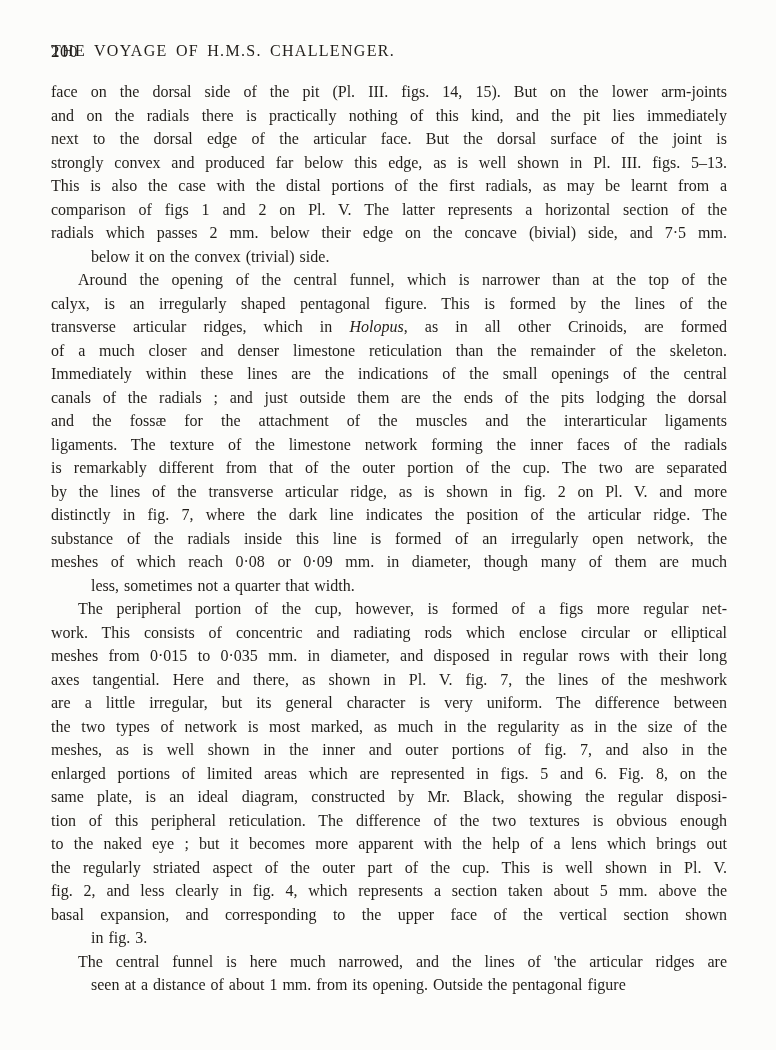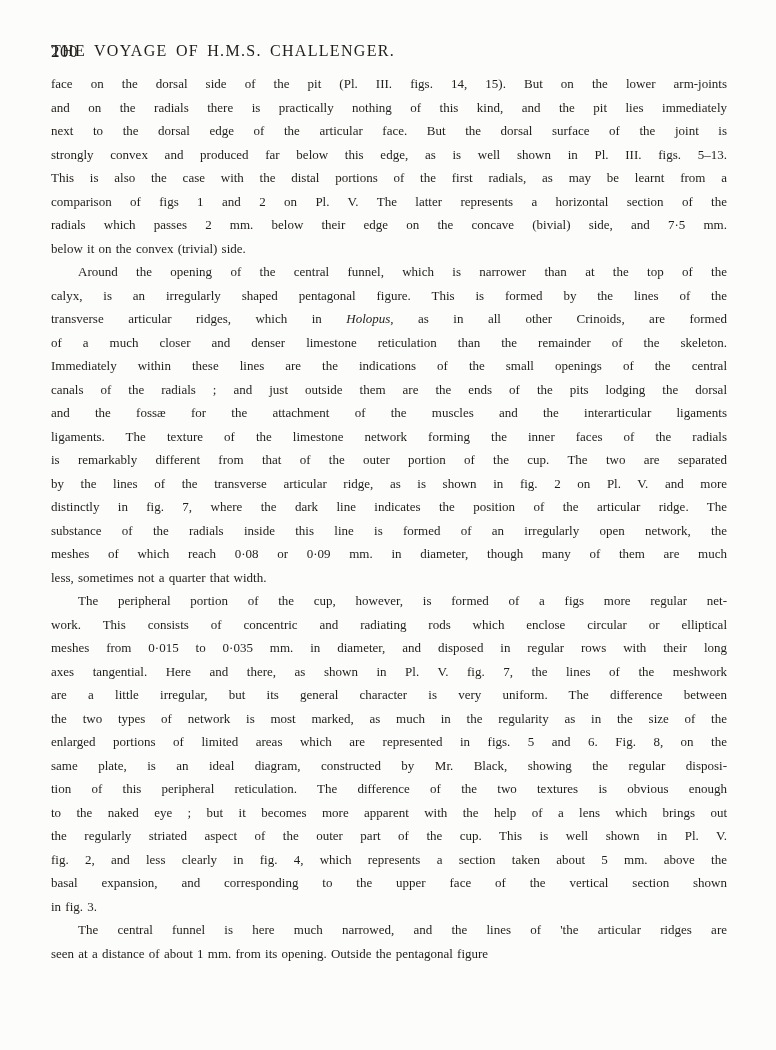--- a/index.html
+++ b/index.html
@@ -31,33 +31,34 @@
     letter-spacing: 0.5px;
   }
   .running-title {
     text-align: left;
     font-size: 16px;
     letter-spacing: 1.3px;
     word-spacing: 3px;
   }
   .page-body {
     position: absolute;
-    top: 72px;
+    top: 80px;
     left: 51px;
     width: 676px;
-    font-size: 13px;
+    font-size: 16px;
     line-height: 23.5px;
   }
   .line {
     text-align: justify;
     text-align-last: justify;
     word-spacing: 1px;
   }
   .line.last {
     text-align-last: left;
+    margin-left: 40px;
   }
   .line.indent {
     text-indent: 27px;
   }
 </style>
 </head>
 <body>
 
 <div class="page">
   <div class="page-header">
@@ -86,20 +87,21 @@
       <div class="line">distinctly in fig. 7, where the dark line indicates the position of the articular ridge. The</div>
       <div class="line">substance of the radials inside this line is formed of an irregularly open network, the</div>
       <div class="line">meshes of which reach 0·08 or 0·09 mm. in diameter, though many of them are much</div>
       <div class="line last">less, sometimes not a quarter that width.</div>
       <div class="line indent">The peripheral portion of the cup, however, is formed of a figs more regular net-</div>
       <div class="line">work. This consists of concentric and radiating rods which enclose circular or elliptical</div>
       <div class="line">meshes from 0·015 to 0·035 mm. in diameter, and disposed in regular rows with their long</div>
       <div class="line">axes tangential. Here and there, as shown in Pl. V. fig. 7, the lines of the meshwork</div>
       <div class="line">are a little irregular, but its general character is very uniform. The difference between</div>
       <div class="line">the two types of network is most marked, as much in the regularity as in the size of the</div>
+      <div class="line">meshes, as is well shown in the inner and outer portions of fig. 7, and also in the</div>
       <div class="line">enlarged portions of limited areas which are represented in figs. 5 and 6. Fig. 8, on the</div>
       <div class="line">same plate, is an ideal diagram, constructed by Mr. Black, showing the regular disposi-</div>
       <div class="line">tion of this peripheral reticulation. The difference of the two textures is obvious enough</div>
       <div class="line">to the naked eye ; but it becomes more apparent with the help of a lens which brings out</div>
       <div class="line">the regularly striated aspect of the outer part of the cup. This is well shown in Pl. V.</div>
       <div class="line">fig. 2, and less clearly in fig. 4, which represents a section taken about 5 mm. above the</div>
       <div class="line">basal expansion, and corresponding to the upper face of the vertical section shown</div>
       <div class="line last">in fig. 3.</div>
       <div class="line indent">The central funnel is here much narrowed, and the lines of 'the articular ridges are</div>
       <div class="line last">seen at a distance of about 1 mm. from its opening. Outside the pentagonal figure</div>

